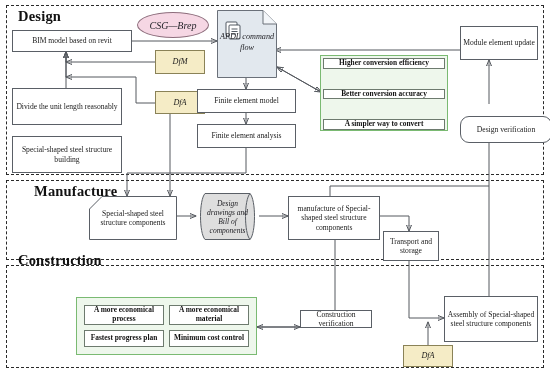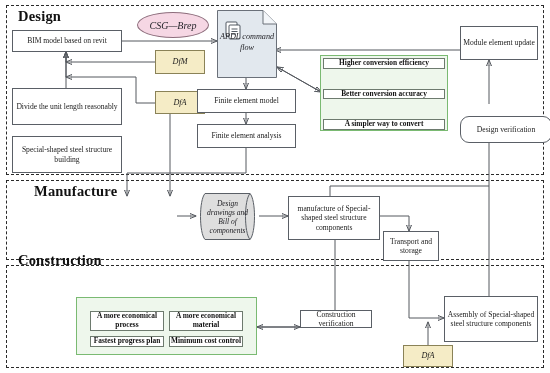--- a/index.html
+++ b/index.html
@@ -90,21 +90,21 @@
   .greenpanel .gitem{
     border:1.1px solid #6d7a6e;
     background:#ffffff;
     flex:1;
     display:flex;align-items:center;justify-content:center;
     text-align:center;
     font-weight:bold;font-size:7.4px;color:#111;line-height:1.15;
   }
   .greengrid{
     position:absolute;box-sizing:border-box;
-    border:1.6px solid #7aba72;background:#eef7ec;padding:13px;
+    border:1.6px solid #7aba72;background:#eef7ec;padding:7px;
     display:grid;grid-template-columns:1fr 1fr;grid-template-rows:1fr 1fr;gap:5px;
   }
   .greengrid .gcell{
     border:1.1px solid #6d7a6e;background:#fff;
     display:flex;align-items:center;justify-content:center;text-align:center;
     font-weight:bold;font-size:7.4px;color:#111;line-height:1.2;
   }
 
   
   #wires{position:absolute;left:0;top:0;width:550px;height:373px;pointer-events:none;}
@@ -171,21 +171,21 @@
     <path d="M335,310 L335,228" marker-end="url(#ah)"></path>
 
     <line x1="257" y1="327" x2="300" y2="327" marker-end="url(#ah)"></line>
     <line x1="300" y1="327" x2="257" y2="327" marker-end="url(#ah)"></line>
 
     <path d="M489,310 L489,296"></path>
 
     <path d="M330,196 L330,186 L489,186"></path>
   </svg>
 
-  <div class="node" style="left:12px;top:30px;width:110px;height:22px;">BIM model based on revit</div>
+  <div class="node" style="left:12px;top:30px;width:120px;height:22px;">BIM model based on revit</div>
 
   <div class="node" style="left:12px;top:88px;width:110px;height:37px;">
     <span>Divide the unit length reasonably</span>
   </div>
 
   <div class="node" style="left:12px;top:136px;width:110px;height:37px;">
     <span>Special-shaped steel structure building</span>
   </div>
 
   <div class="node cream" style="left:155px;top:50px;width:50px;height:24px;">DfM</div>
@@ -223,20 +223,26 @@
     <div class="gitem">Better conversion accuracy</div>
     <div class="gitem">A simpler way to convert</div>
   </div>
 
   <div class="node" style="left:460px;top:26px;width:78px;height:34px;">
     <span>Module element update</span>
   </div>
 
   <div class="node" style="left:460px;top:116px;width:92px;height:27px;border-radius:9px;">Design verification</div>
 
+  <div class="chamfer-wrap" style="left:89px;top:196px;width:88px;height:44px;">
+    <svg width="88" height="44" viewBox="0 0 88 44">
+      <path d="M13,0.5 L87.5,0.5 L87.5,43.5 L0.5,43.5 L0.5,13 Z" fill="#ffffff" stroke="#5a5f66" stroke-width="1"></path>
+    </svg>
+    <div class="chamfer-text">Special-shaped steel structure components</div>
+  </div>
 
   <div class="cyl" style="left:196px;top:193px;width:63px;height:47px;">
     <svg width="63" height="47" viewBox="0 0 63 47">
       <path d="M9,0.5 C3,7 3,40 9,46.5 L54,46.5 C60,40 60,7 54,0.5 Z" fill="#dedede" stroke="#5a5f66" stroke-width="1"></path>
       <path d="M54,0.5 C48,7 48,40 54,46.5" fill="none" stroke="#5a5f66" stroke-width="1"></path>
     </svg>
     <div class="cyltext">
       <div>
         <span>Design</span><br>
         <span>drawings and</span><br>

